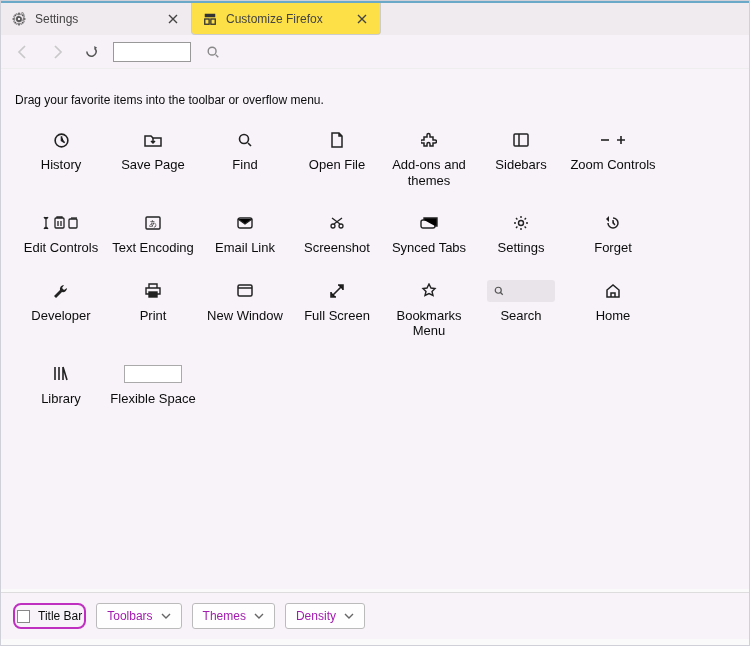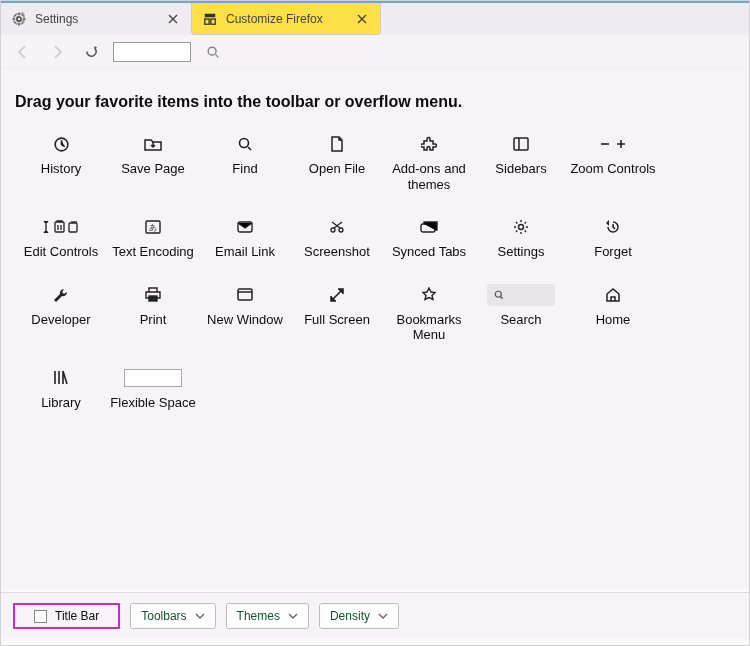--- a/index.html
+++ b/index.html
@@ -53,21 +53,21 @@
     .nav-btn.dim { color:#c9c9c9; }
     .url-slot {
       width: 78px; height: 20px; border:1px solid #999; background:#fff;
     }
     .content {
       padding: 24px 14px 0 14px;
       background: #f7f3f9;
       height: 520px;
       position: relative;
     }
-    .instr { font-weight: 700; font-size: 16px; margin-bottom: 22px; }
+    .instr { font-weight: 400; font-size: 12px; margin-bottom: 22px; }
     .grid {
       display: grid;
       grid-template-columns: repeat(7, 92px);
       column-gap: 0;
       row-gap: 24px;
     }
     .itm {
       display: flex;
       flex-direction: column;
       align-items: center;
@@ -92,32 +92,32 @@
       bottom: 6px;
       left: 0; right: 0;
       border-top: 1px solid #ddd;
       padding: 10px 12px;
       display: flex;
       gap: 10px;
       background: #f7f3f9;
     }
     .title-bar-toggle {
       display:flex;align-items:center;gap:8px;
-      padding: 4px 19px;
+      padding: 4px 2px;
       border: 2px solid #c030c0;
-      border-radius: 1px;
+      border-radius: 8px;
     }
     .chk { width:13px;height:13px;border:1px solid #888;background:#fff;}
     .dd {
       display:flex;align-items:center;gap:8px;
       padding: 5px 10px;
       border: 1px solid #bbb;
       border-radius: 3px;
       background:#fefefe;
-      color:#14532d;
+      color:#a21caf;
     }
     .chev { color:#777; }
     svg { display:block; }
   </style>
 </head>
 <body>
 
 <div class="tabs-bar">
   <div class="tab">
     <span class="tab-ico">

